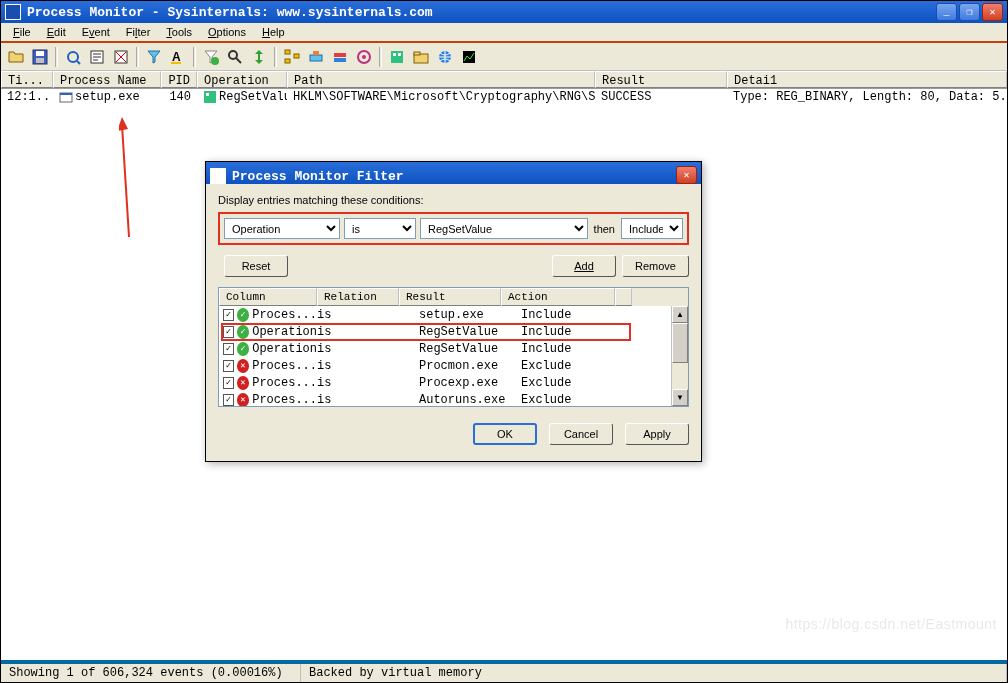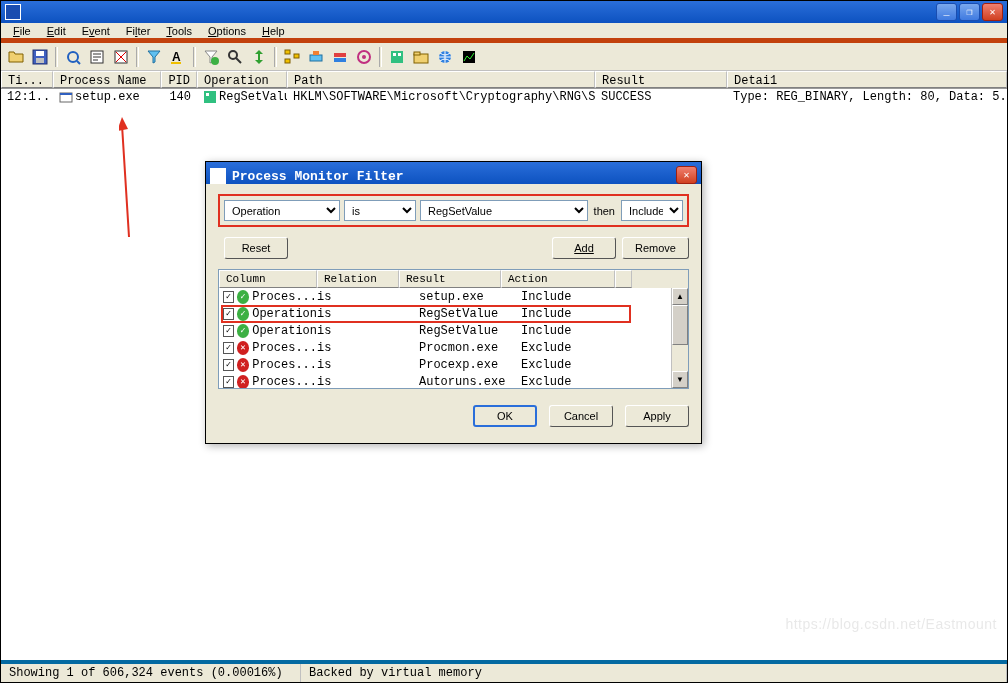--- a/index.html
+++ b/index.html
@@ -6,21 +6,21 @@
 body { font-family: "Tahoma", "MS Sans Serif", sans-serif; font-size: 11px; background: #fff; user-select: none; }
 
 
 .window { width: 1008px; height: 683px; background: #d4d0c8; border: 1px solid #000; display: flex; flex-direction: column; position: relative; }
 .titlebar { height: 22px; background: linear-gradient(#2a6eda, #0d52c0); color: #fff; display: flex; align-items: center; padding: 0 4px; font-family: "Courier New", monospace; font-size: 13px; font-weight: bold; }
 .titlebar .icon { width: 16px; height: 16px; margin-right: 6px; background: #1a4db0; border: 1px solid #fff; }
 .titlebar .spacer { flex: 1; }
 .titlebtn { width: 21px; height: 18px; background: linear-gradient(#7aa8ee,#3f7ae0); border: 1px solid #1a4db0; border-radius: 3px; margin-left: 2px; color: #fff; display: flex; align-items: center; justify-content: center; font-size: 10px; font-weight: bold; }
 .titlebtn.close { background: linear-gradient(#f08070,#d04020); border-color: #a02010; }
 
-.menubar { height: 20px; background: #ece9d8; display: flex; align-items: center; padding: 0 4px; border-bottom: 5px solid #c2410c; }
+.menubar { height: 20px; background: #ece9d8; display: flex; align-items: center; padding: 0 4px; border-bottom: 2px solid #c2410c; }
 .menubar .mitem { padding: 2px 8px; cursor: default; }
 .menubar .mitem .u { text-decoration: underline; }
 
 .toolbar { height: 28px; background: #ece9d8; display: flex; align-items: center; padding: 0 4px; gap: 2px; border-bottom: 1px solid #c0c0c0; }
 .tbtn { width: 22px; height: 22px; display: flex; align-items: center; justify-content: center; border: 1px solid transparent; }
 .tsep { width: 3px; height: 20px; border-left: 1px solid #aaa; border-right: 1px solid #fff; margin: 0 2px; }
 .tb-svg { width: 16px; height: 16px; }
 
 
 .colhead { height: 18px; background: #ece9d8; display: flex; border-bottom: 1px solid #999; }
@@ -89,20 +89,21 @@
 
 .dlg-btns { display: flex; justify-content: flex-end; padding: 0 12px 16px 0; gap: 6px; }
 </style>
 </head>
 <body>
 
 <div class="window">
 
   <div class="titlebar">
     <span class="icon"></span>
+    <span>Process Monitor - Sysinternals: www.sysinternals.com</span>
     <span class="spacer"></span>
     <span class="titlebtn">_</span>
     <span class="titlebtn">❐</span>
     <span class="titlebtn close">✕</span>
   </div>
 
   <div class="menubar">
     <span class="mitem"><span class="u">F</span><span></span>ile</span>
     <span class="mitem"><span class="u">E</span>dit</span>
     <span class="mitem">E<span class="u">v</span>ent</span>
@@ -273,20 +274,21 @@
   </div>
 
   <div class="dialog">
     <div class="titlebar">
       <span class="icon" style="background:#fff"></span>
       <span>Process Monitor Filter</span>
       <span class="spacer"></span>
       <span class="titlebtn close">✕</span>
     </div>
     <div class="dlg-body">
+      <div class="dlg-label">Display entries matching these conditions:</div>
 
       <div class="redbox">
         <select class="combo c1"><option>Operation</option></select>
         <select class="combo c2"><option>is</option></select>
         <select class="combo c3"><option>RegSetValue</option></select>
         <span class="then">then</span>
         <select class="combo c4"><option>Include</option></select>
       </div>
 
       <div class="btnrow">

